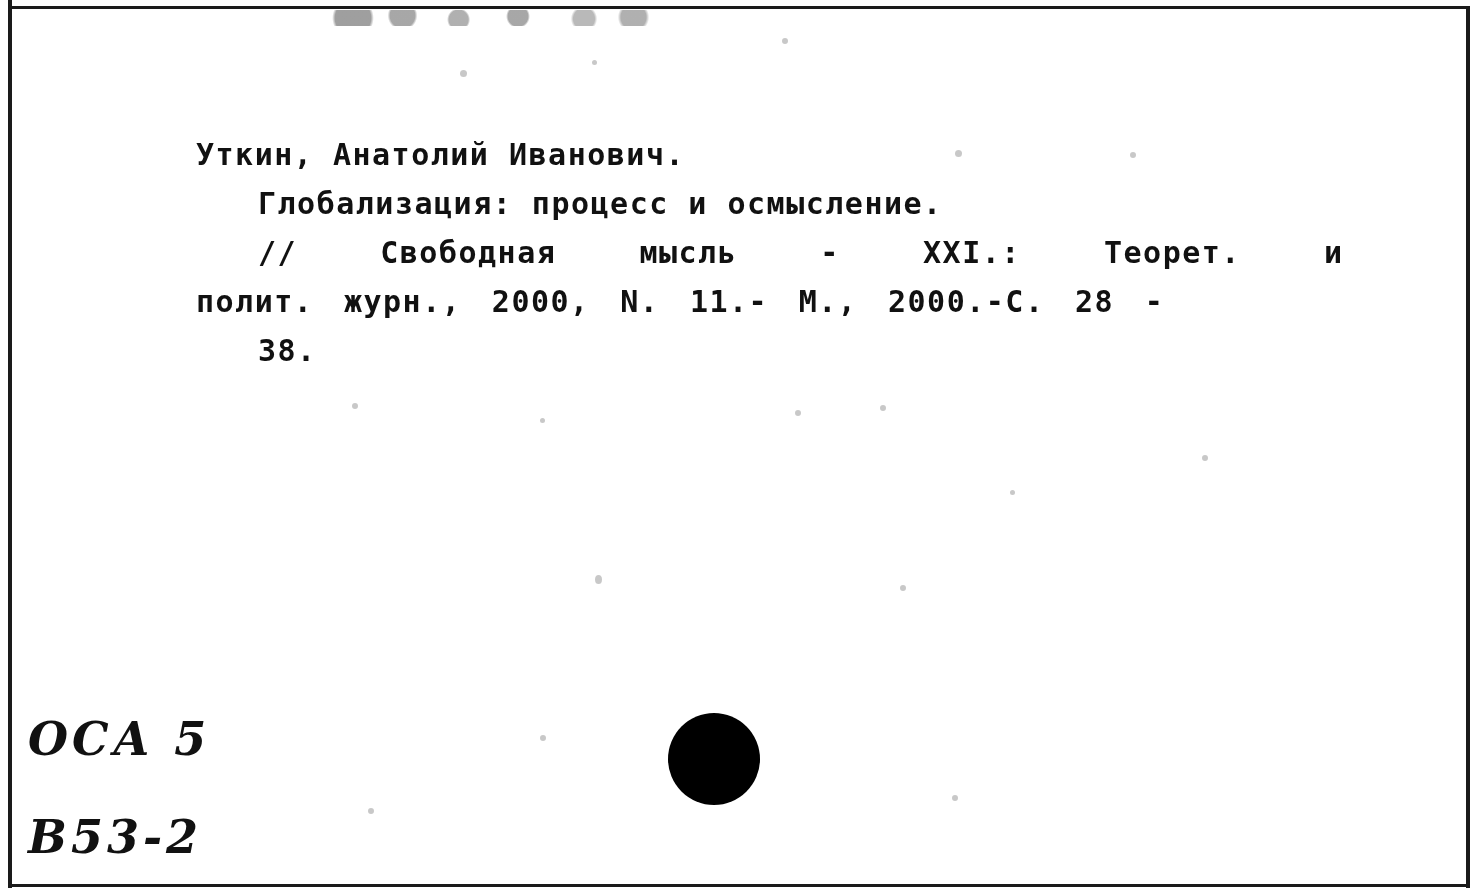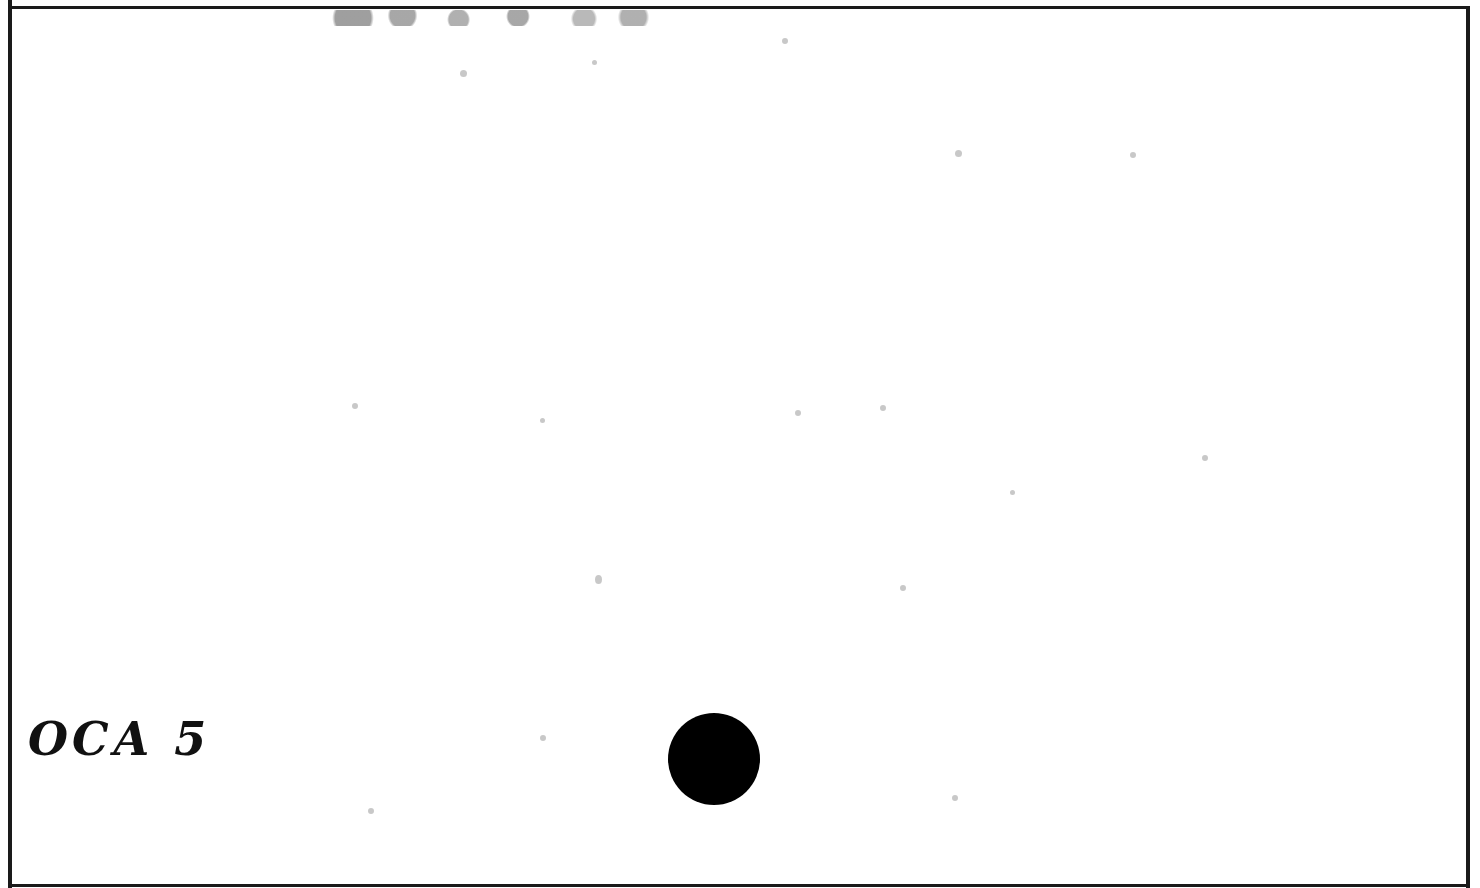--- a/index.html
+++ b/index.html
@@ -145,18 +145,26 @@
   <div class="speckle" style="left:795px; top:410px; width:6px; height:6px;"></div>
   <div class="speckle" style="left:880px; top:405px; width:6px; height:6px;"></div>
   <div class="speckle" style="left:1202px; top:455px; width:6px; height:6px;"></div>
   <div class="speckle" style="left:1010px; top:490px; width:5px; height:5px;"></div>
   <div class="speckle" style="left:595px; top:575px; width:7px; height:9px;"></div>
   <div class="speckle" style="left:900px; top:585px; width:6px; height:6px;"></div>
   <div class="speckle" style="left:540px; top:735px; width:6px; height:6px;"></div>
   <div class="speckle" style="left:368px; top:808px; width:6px; height:6px;"></div>
   <div class="speckle" style="left:952px; top:795px; width:6px; height:6px;"></div>
 
+  <div class="record">
+    <div class="line">Уткин, Анатолий Иванович.</div>
+    <div class="line indent-1">Глобализация: процесс и осмысление.</div>
+    <div class="line spread">//  Свободная  мысль  -  XXI.:  Теорет.  и</div>
+    <div class="line spread2">полит. журн., 2000, N. 11.- М., 2000.-С. 28 -</div>
+    <div class="line indent-1">38.</div>
+  </div>
 
   <div class="ink-dot"></div>
 
   <div class="handwriting" id="hand-1">ОСА 5</div>
+  <div class="handwriting" id="hand-2">В53-2</div>
 
 </div>
 
 </body></html>

